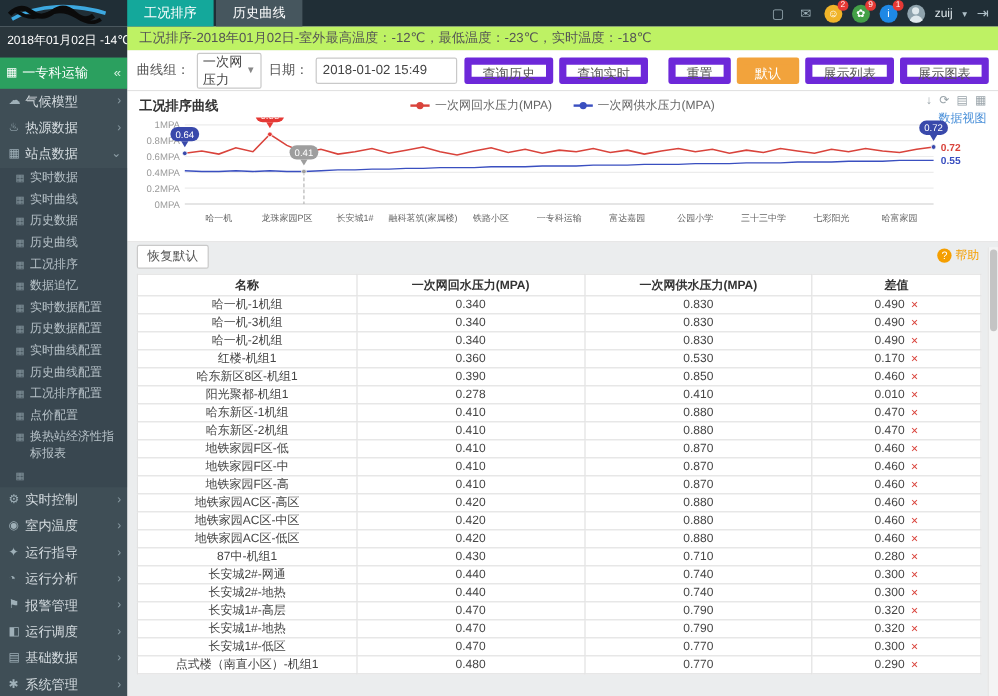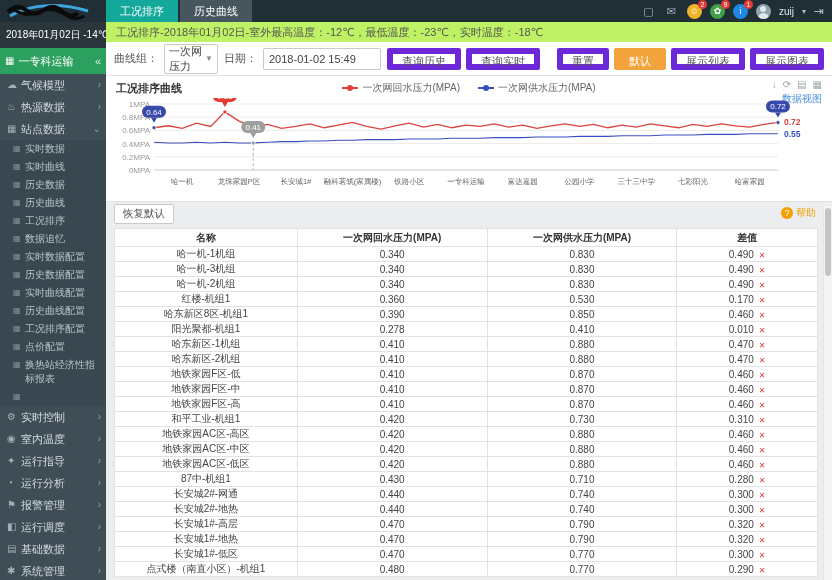--- a/index.html
+++ b/index.html
@@ -410,26 +410,20 @@
             <td>0.870</td>
             <td>0.460<span class="x-icon">✕</span></td>
           </tr>
           <tr>
             <td>地铁家园F区-高</td>
             <td>0.410</td>
             <td>0.870</td>
             <td>0.460<span class="x-icon">✕</span></td>
           </tr>
           <tr>
-            <td>和平工业-机组1</td>
-            <td>0.420</td>
-            <td>0.730</td>
-            <td>0.310<span class="x-icon">✕</span></td>
-          </tr>
-          <tr>
             <td>地铁家园AC区-高区</td>
             <td>0.420</td>
             <td>0.880</td>
             <td>0.460<span class="x-icon">✕</span></td>
           </tr>
           <tr>
             <td>地铁家园AC区-中区</td>
             <td>0.420</td>
             <td>0.880</td>
             <td>0.460<span class="x-icon">✕</span></td>

